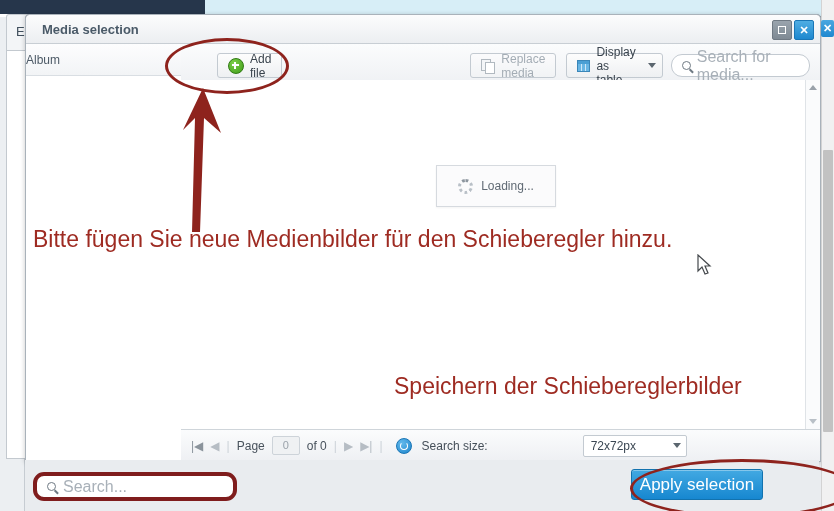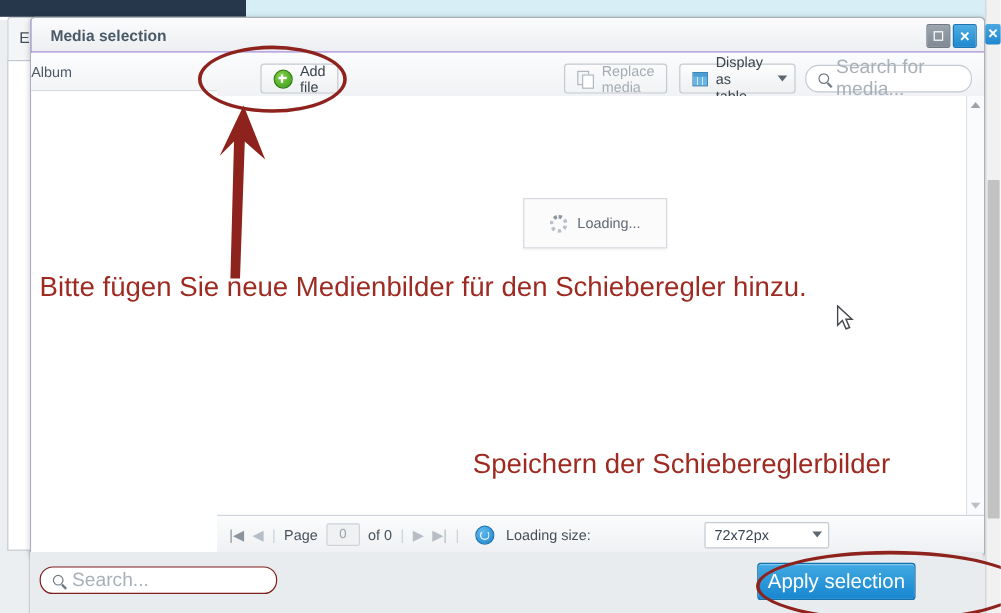--- a/index.html
+++ b/index.html
@@ -68,21 +68,21 @@
     position: absolute; right: 0px; top: 20px; width: 13px; height: 17px;
     background: linear-gradient(#4aa7e0, #1f88cf);
     color: #fff; font-size: 11px; font-weight: bold;
     display: flex; align-items: center; justify-content: center;
     border-radius: 2px;
   }
 
   
   #dialog {
     position: absolute; left: 25px; top: 14px; width: 794px; height: 446px;
-    background: #6d28d9;
+    background: #0f172a;
     border: 1px solid #a9b2ba;
     border-radius: 4px 4px 0 0;
     box-shadow: 0 1px 5px rgba(0,0,0,.22);
   }
   #dlg-titlebar {
     position: relative; height: 28px;
     background: linear-gradient(#fcfcfd, #eceef1);
     border-bottom: 1px solid #c8ced4;
     border-radius: 3px 3px 0 0;
   }
@@ -295,21 +295,21 @@
     padding: 0 5px 0 7px; font-size: 12px; color: #3b4753;
   }
 
   
   #footer-bar {
     position: absolute; left: 25px; top: 460px; width: 794px; height: 51px;
     background: #e9ecef;
   }
   #footer-search {
     position: absolute; left: 8px; top: 12px; width: 176px; height: 21px;
-    background: #fff; border: 1px solid #7f1d1d; border-radius: 11px;
+    background: #fff; border: 4px solid #7f1d1d; border-radius: 11px;
     display: flex; align-items: center; gap: 7px; padding: 0 10px;
   }
   #apply-btn {
     position: absolute; right: 56px; top: 9px; width: 130px; height: 29px;
     background: linear-gradient(#42a9e2, #1787d0);
     border: 1px solid #1272ae; border-radius: 3px;
     color: #fff; font-size: 17px;
     display: flex; align-items: center; justify-content: center;
     box-shadow: inset 0 1px 0 rgba(255,255,255,.35);
   }
@@ -407,21 +407,21 @@
         <span class="pg-icon dim">◀</span>
         <span class="pg-sep">|</span>
         <span>Page</span>
         <span id="page-input">0</span>
         <span>of 0</span>
         <span class="pg-sep">|</span>
         <span class="pg-icon dim">▶</span>
         <span class="pg-icon dim">▶|</span>
         <span class="pg-sep">|</span>
         <span class="refresh-icon"></span>
-        <span id="preview-size-label">Loading size:</span>
+        <span id="preview-size-label">Search size:</span>
         <span id="preview-select">
           <span>72x72px</span>
           <span class="caret-down"></span>
         </span>
       </div>
 
     </div>
   </div>
 </div>
 

